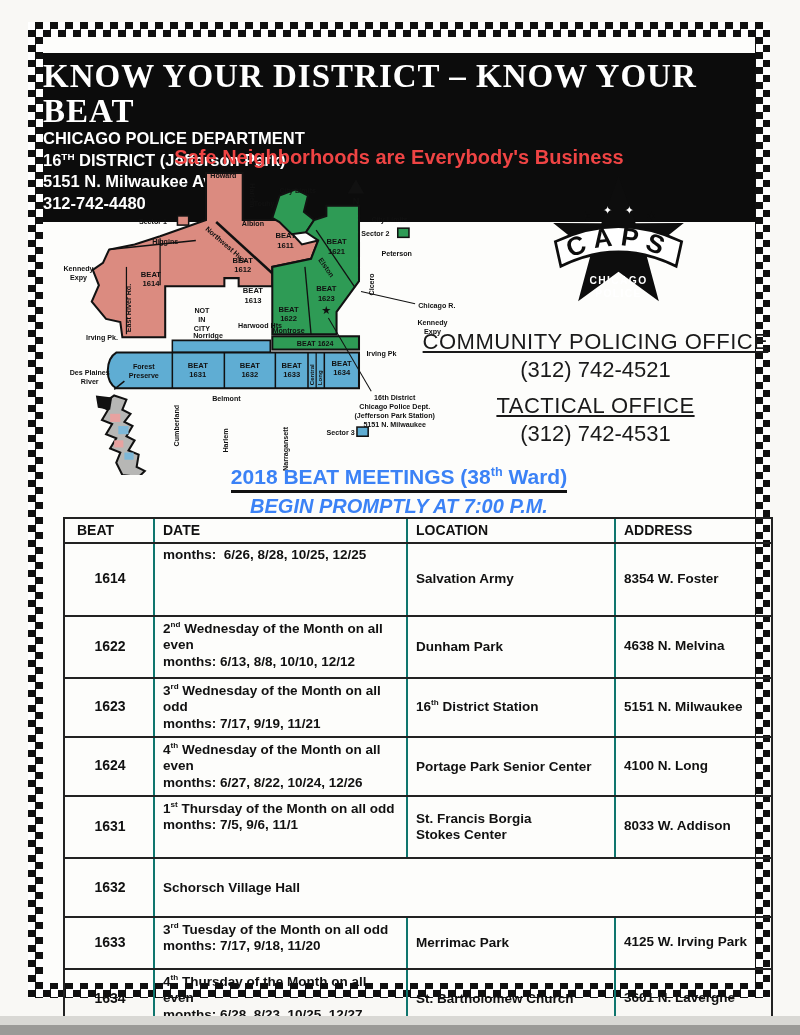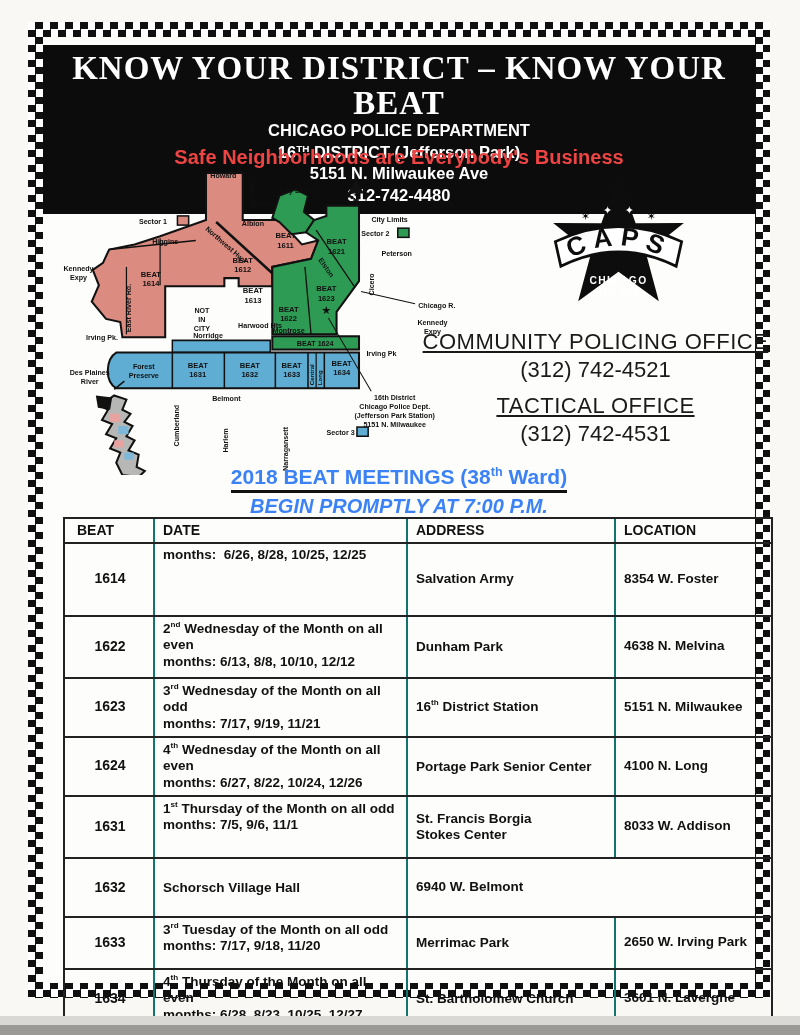--- a/index.html
+++ b/index.html
@@ -4,21 +4,21 @@
 <style>
   html,body{margin:0;padding:0;}
   body{font-family:"Liberation Sans",sans-serif;background:#e9e8e5;}
   .page{position:relative;width:800px;height:1035px;background:#f9f8f5;overflow:hidden;}
   .scan-strip1{position:absolute;left:0;top:1016px;width:800px;height:9px;background:#d9d8d4;}
   .scan-strip2{position:absolute;left:0;top:1025px;width:800px;height:10px;background:#9b9a97;}
   .frame{position:absolute;left:28px;top:22px;width:742px;height:976px;
     background:conic-gradient(#101010 90deg,#fff 90deg 180deg,#101010 180deg 270deg,#fff 270deg);
     background-size:15px 15px;}
   .inner{position:absolute;left:15px;top:15px;right:15px;bottom:15px;background:#fdfdfb;}
-  .hdr{position:absolute;left:0;top:8px;width:100%;background:#0c0c0c;color:#fff;text-align:center;padding:6px 0 8px 0;}
+  .hdr{position:absolute;left:0;top:16px;width:100%;background:#0c0c0c;color:#fff;padding:6px 0 8px 0;}
   .hdr .title{font-family:"Liberation Serif",serif;font-weight:bold;font-size:33px;letter-spacing:1px;line-height:1.05;}
   .hdr .l{font-weight:bold;font-size:16.5px;line-height:1.3;}
   sup{font-size:60%;}
   .tagline{position:absolute;left:0;top:109px;width:100%;text-align:center;font-weight:bold;font-size:20px;color:#ef4444;}
   .mapwrap{position:absolute;left:4px;top:132px;width:420px;height:306px;}
   .capslogo{position:absolute;left:425px;top:136px;width:300px;height:150px;text-align:center;}
   .offices{position:absolute;left:365px;top:288px;width:375px;text-align:center;color:#1a1a1a;}
   .off-name{font-size:22px;letter-spacing:.5px;text-decoration:underline;margin-top:4px;}
   .off-phone{font-size:22px;margin:2px 0 10px 0;}
   .meet{position:absolute;left:0;top:428px;width:100%;text-align:center;color:#3b82f6;}
@@ -194,22 +194,22 @@
 
       <div class="meet">
         <div class="t"><span>2018 BEAT MEETINGS (38</span><sup>th</sup><span> Ward)</span></div>
         <div class="s">BEGIN PROMPTLY AT 7:00 P.M.</div>
       </div>
 
       <div class="btable">
         <div class="trow thead first">
           <div class="cell c0">BEAT</div>
           <div class="cell c1">DATE</div>
+          <div class="cell c2">LOCATION</div>
           <div class="cell c3">ADDRESS</div>
-          <div class="cell c2">LOCATION</div>
         </div>
 
         <div class="trow" style="min-height:71px">
           <div class="cell c0">1614</div>
           <div class="cell c1"><div>months:  6/26, 8/28, 10/25, 12/25</div></div>
           <div class="cell c2">
               <div><span>Salvation Army</span><sup></sup><span></span></div>
               <div></div>
             </div>
           <div class="cell c3">8354 W. Foster</div>
@@ -254,31 +254,30 @@
             </div>
           <div class="cell c3">8033 W. Addison</div>
         </div>
 
         <div class="trow" style="min-height:57px">
           <div class="cell c0">1632</div>
           <div class="cell c2">
               <div><span>Schorsch Village Hall</span><sup></sup><span></span></div>
               <div></div>
             </div>
-          <div class="cell c3">6940 W. Belmont</div>
         </div>
 
         <div class="trow" style="min-height:50px">
           <div class="cell c0">1633</div>
           <div class="cell c1"><div><span>3</span><sup>rd</sup><span> Tuesday of the Month on all odd</span></div><div>months: 7/17, 9/18, 11/20</div></div>
           <div class="cell c2">
               <div><span>Merrimac Park</span><sup></sup><span></span></div>
               <div></div>
             </div>
-          <div class="cell c3">2650 W. Irving Park</div>
+          <div class="cell c3">4125 W. Irving Park</div>
         </div>
 
         <div class="trow" style="min-height:46px">
           <div class="cell c0">1634</div>
           <div class="cell c1"><div><span>4</span><sup>th</sup><span> Thursday of the Month on all even</span></div><div>months: 6/28, 8/23, 10/25, 12/27</div></div>
           <div class="cell c2">
               <div><span>St. Bartholomew Church</span><sup></sup><span></span></div>
               <div></div>
             </div>
           <div class="cell c3">3601 N. Lavergne</div>

